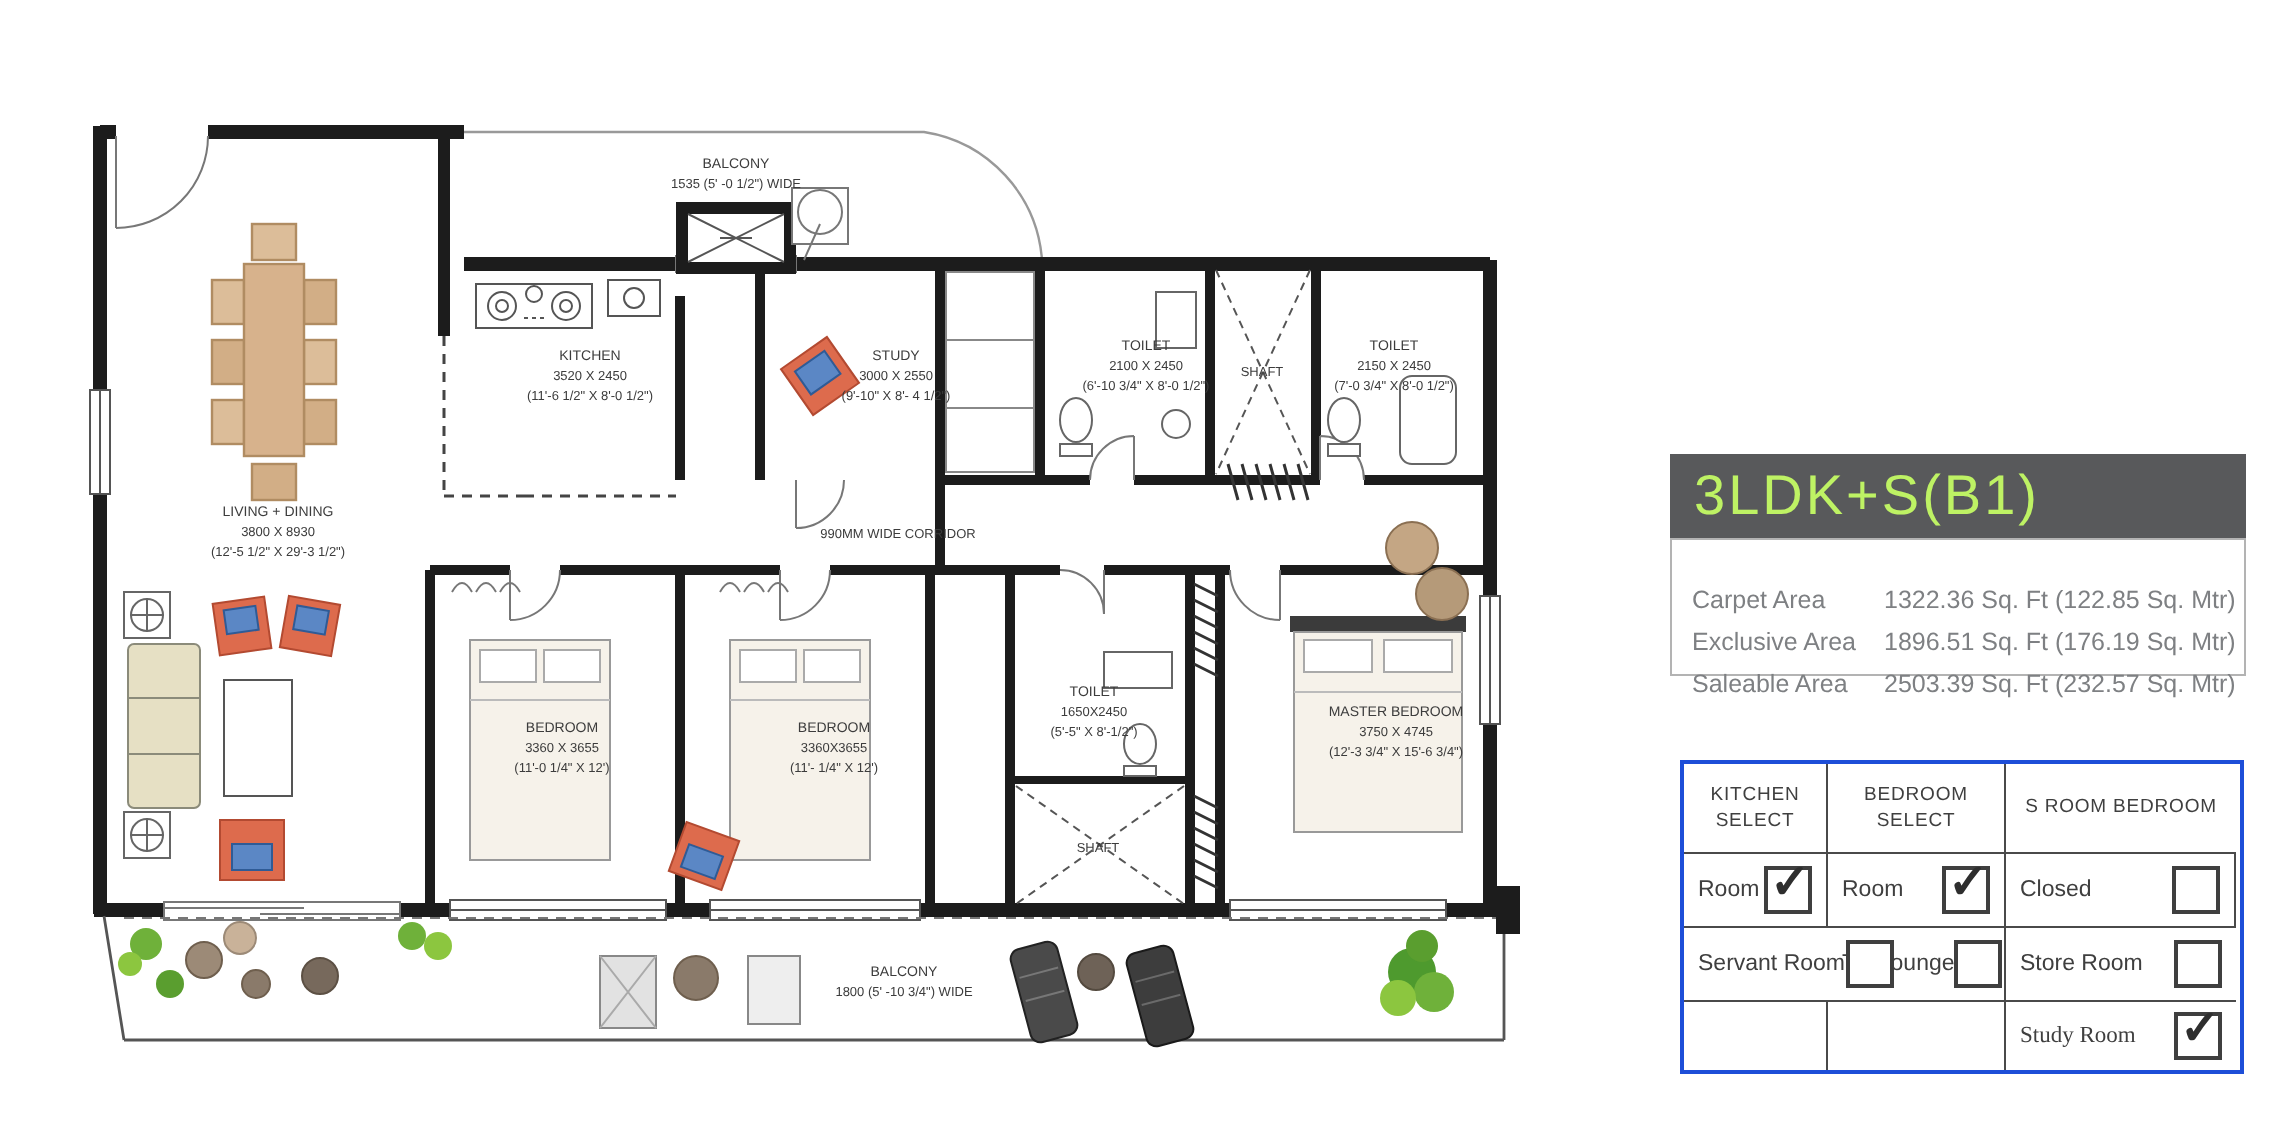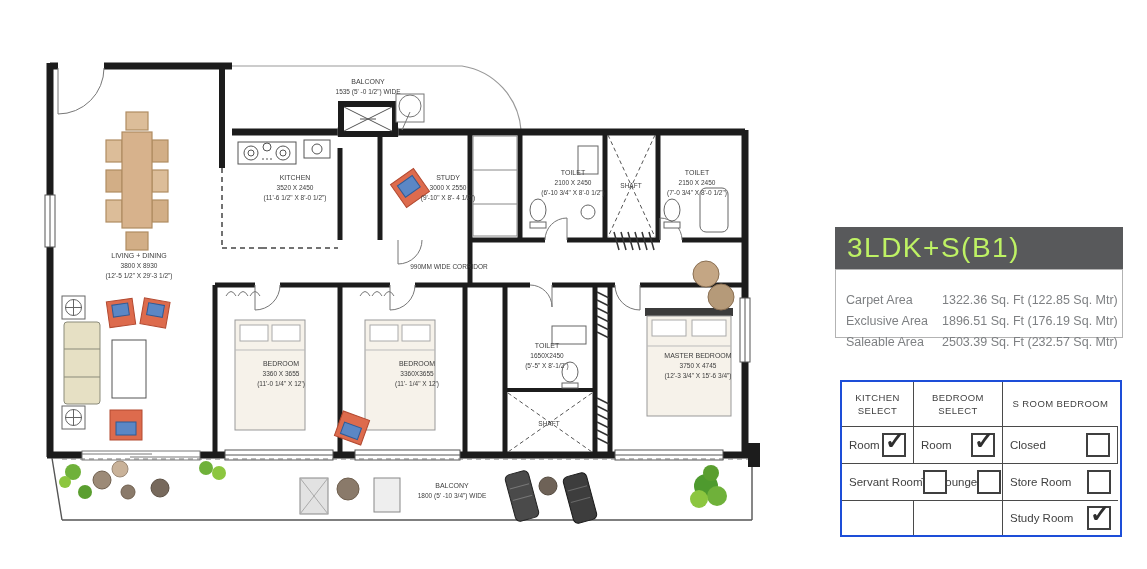--- a/index.html
+++ b/index.html
@@ -25,21 +25,21 @@
     position:absolute;left:840px;top:380px;width:282px;height:157px;
     border:2px solid #1d4ed8;box-sizing:border-box;background:#fff;
     display:grid;grid-template-columns:72px 89px 115px;grid-template-rows:45px 37px 37px 34px;
   }
   .cell{
     border-right:1px solid #4a4a4a;border-bottom:1px solid #4a4a4a;
     display:flex;align-items:center;justify-content:space-between;
     padding:0 7px;box-sizing:border-box;color:#3f3f3f;font-size:11.5px;white-space:nowrap;
   }
   .cell.c3{border-right:none;}
-  .cell.lastrow{border-bottom:none;}
+  .cell.lastrow{border-bottom:none;font-family:Liberation Serif, serif;}
   .cell.hdr{justify-content:center;text-align:center;font-size:9.5px;line-height:1.4;
     letter-spacing:.4px;color:#3f3f3f;white-space:normal;}
   .checkbox{width:20px;height:20px;border:2px solid #3f3f3f;position:relative;flex:none;background:#fff;}
   .checkbox.checked::after{
     content:"✓";position:absolute;left:1px;top:-8px;font-size:24px;color:#2e2e2e;font-weight:bold;
   }
   
   svg{position:absolute;left:0;top:0;}
   .pt{font-family:"Liberation Sans",sans-serif;fill:#3c3c3c;}
   .s7{font-size:7px;}

